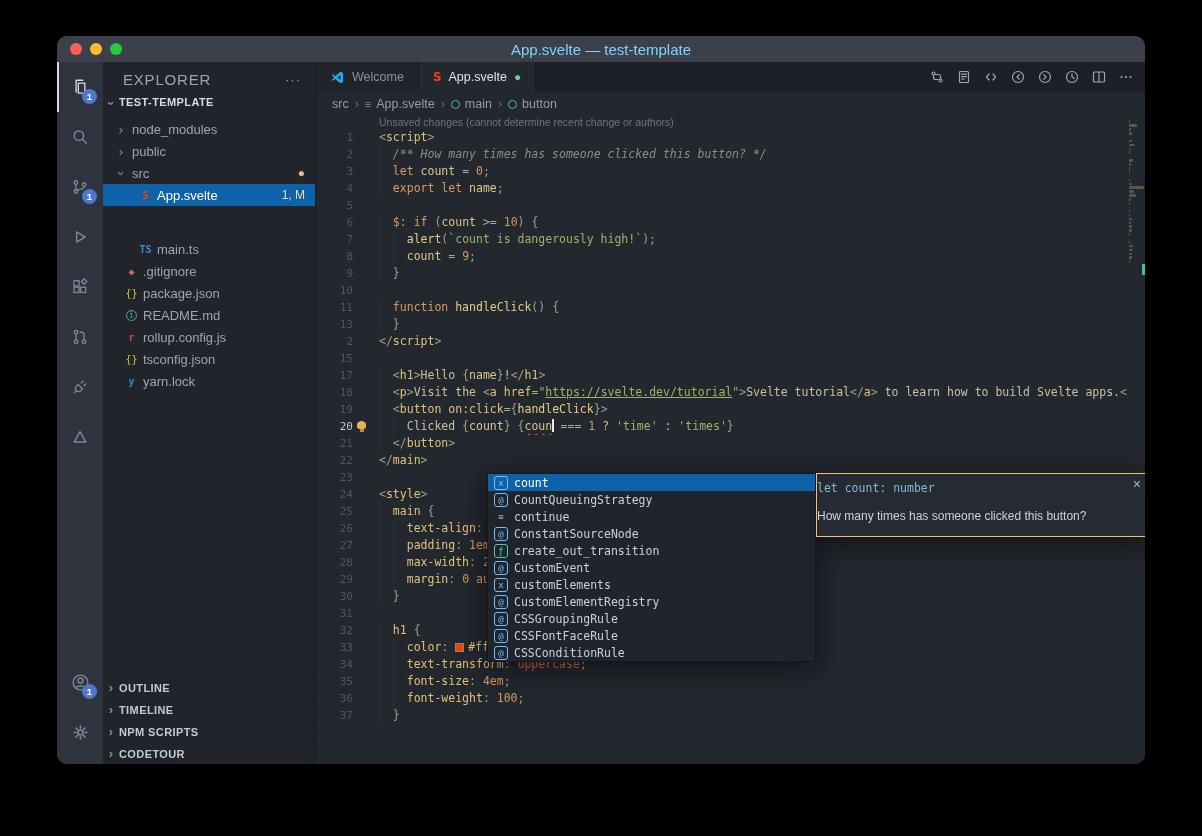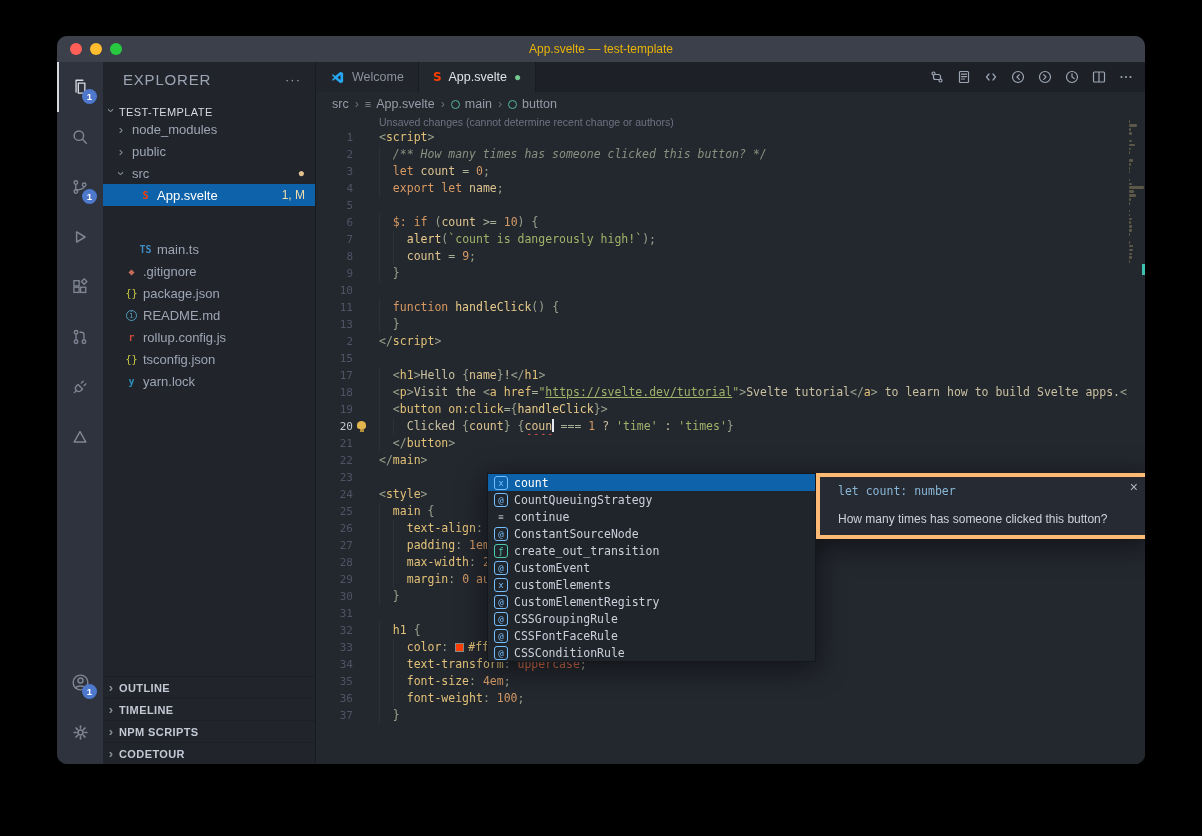--- a/index.html
+++ b/index.html
@@ -5,38 +5,38 @@
   *{margin:0;padding:0;box-sizing:border-box}
   html,body{background:#000;overflow:hidden}
   body{width:1202px;height:836px;font-family:"Liberation Sans","DejaVu Sans",sans-serif}
   .screen{position:relative;width:1202px;height:836px;background:#000}
   .window{position:absolute;left:57px;top:36px;width:1088px;height:728px;border-radius:10px;overflow:hidden;
           background:#23272e;box-shadow:0 22px 60px rgba(0,0,0,.8);display:flex;flex-direction:column}
   .titlebar{flex:0 0 26px;background:#3b404b;position:relative;display:flex;align-items:center;justify-content:center}
   .tl{position:absolute;left:13px;top:7px;display:flex;gap:8px}
   .tl span{width:12px;height:12px;border-radius:50%;display:inline-block}
   .tl-close{background:#ff5f57}.tl-min{background:#febc2e}.tl-max{background:#28c840}
-  .title{font-size:12px;color:#eab308}
+  .title{font-size:15px;color:#7dd3fc}
   .main{flex:1;display:flex;min-height:0}
 
   
   .activitybar{flex:0 0 46px;background:#2f333d;display:flex;flex-direction:column;padding-bottom:7px}
   .ab-btn{height:50px;display:flex;align-items:center;justify-content:center;color:#7e8694;position:relative;cursor:pointer}
   .ab-btn.active{color:#d7dae0;box-shadow:inset 2px 0 0 #d7dae0}
   .ab-btn svg{display:block}
   .ab-badge{position:absolute;right:6px;bottom:8px;min-width:15px;height:15px;padding:0 3px;border-radius:8px;background:#4d78cc;
             color:#fff;font-size:9.5px;font-weight:700;display:flex;align-items:center;justify-content:center}
   .ab-spacer{flex:1}
 
   
   .sidebar{flex:0 0 212px;background:#21252b;display:flex;flex-direction:column;color:#9da5b4;min-height:0}
   .sb-head{flex:0 0 34px;display:flex;align-items:center;padding:0 14px 0 20px}
   .sb-title{font-size:15px;letter-spacing:.8px}
   .sb-more{margin-left:auto;font-size:13px;letter-spacing:1px;cursor:pointer}
-  .sb-root{flex:0 0 22px;display:flex;align-items:flex-end;font-size:11px;font-weight:400;color:#d7dae0;letter-spacing:.4px}
+  .sb-root{flex:0 0 22px;display:flex;align-items:flex-start;font-size:11px;font-weight:700;color:#d7dae0;letter-spacing:.4px}
   .tree{flex:1;overflow:hidden;font-size:13px}
   .trow{height:22px;display:flex;align-items:center;white-space:nowrap;cursor:pointer}
   .trow.sel{background:#0d62a9;color:#fff}
   .chev{width:16px;flex:0 0 16px;color:#8a919d;font-size:13px;display:inline-flex;justify-content:center}
   .chev.exp{transform:rotate(90deg)}
   .ficon{width:17px;flex:0 0 17px;display:inline-flex;justify-content:center;align-items:center;font-size:10px;font-family:"DejaVu Sans Mono",monospace}
   .ficon.fcirc span{width:11px;height:11px;border:1px solid currentColor;border-radius:50%;font-size:8px;display:inline-flex;align-items:center;justify-content:center}
   .tlabel{margin-left:3px}
   .tbadge{margin-left:auto;margin-right:10px;color:#e2c08d;font-size:12px}
   .trow.sel .tbadge{color:#f2dcae}
@@ -89,21 +89,21 @@
   
   .suggest{position:absolute;left:171px;top:357px;display:flex;align-items:flex-start;z-index:6;
            filter:drop-shadow(0 6px 14px rgba(0,0,0,.55))}
   .slist{width:329px;background:#20252b;border:1px solid #14171b}
   .sitem{height:17px;display:flex;align-items:center;padding:0 4px;white-space:nowrap;cursor:pointer;
          font-family:"DejaVu Sans Mono",monospace;font-size:11.5px;color:#c9d1dc}
   .sitem.sel{background:#0d62a9;color:#fff}
   .sk{flex:0 0 14px;height:14px;margin:0 6px 0 2px;border-radius:3px;display:inline-flex;align-items:center;justify-content:center;
       font-size:9px;font-family:"DejaVu Sans Mono",monospace}
   .sk.box{border:1px solid currentColor}
-  .sdoc{width:333px;min-height:64px;background:#262b33;border:4px solid #fdba74;position:relative;padding:7px 24px 9px 18px}
+  .sdoc{width:333px;min-height:64px;background:#262b33;border:1px solid #fdba74;position:relative;padding:7px 24px 9px 0}
   .sdoc-sig{font-family:"DejaVu Sans Mono",monospace;font-size:11.5px;color:#8ab6d6}
   .sdoc-desc{margin-top:14px;font-size:12px;color:#ccd2da}
   .sdoc-close{position:absolute;top:2px;right:7px;color:#aeb6c2;font-size:14px;cursor:pointer}
 </style>
 </head>
 <body>
 
 <div class="screen">
   <div class="window">
 

